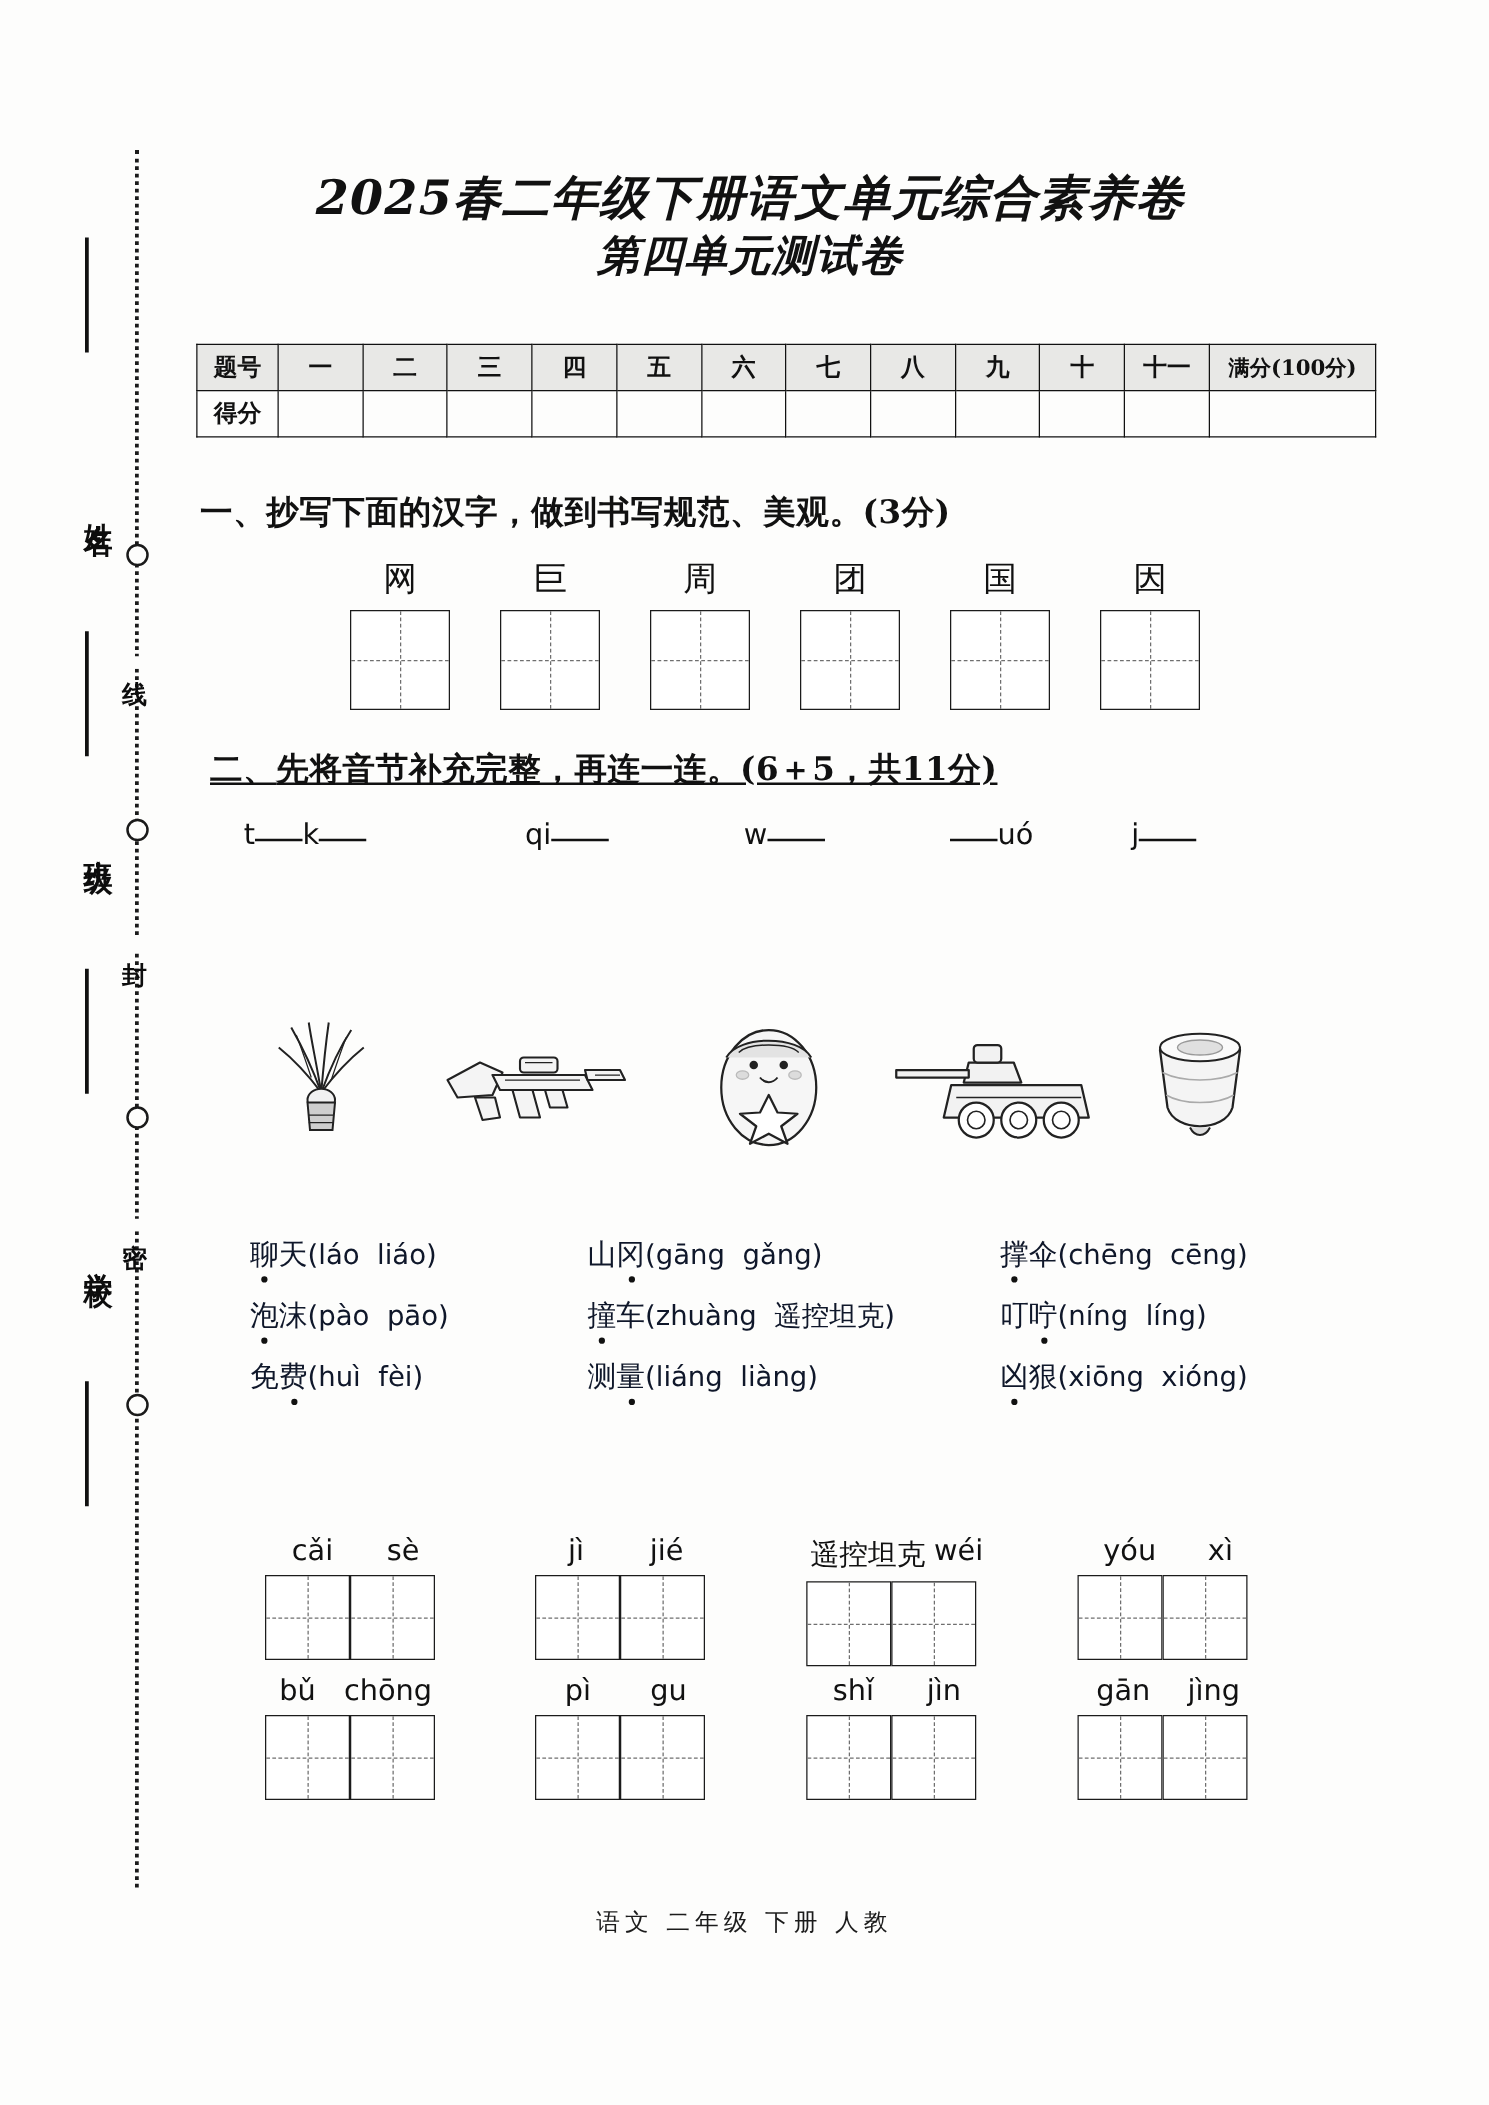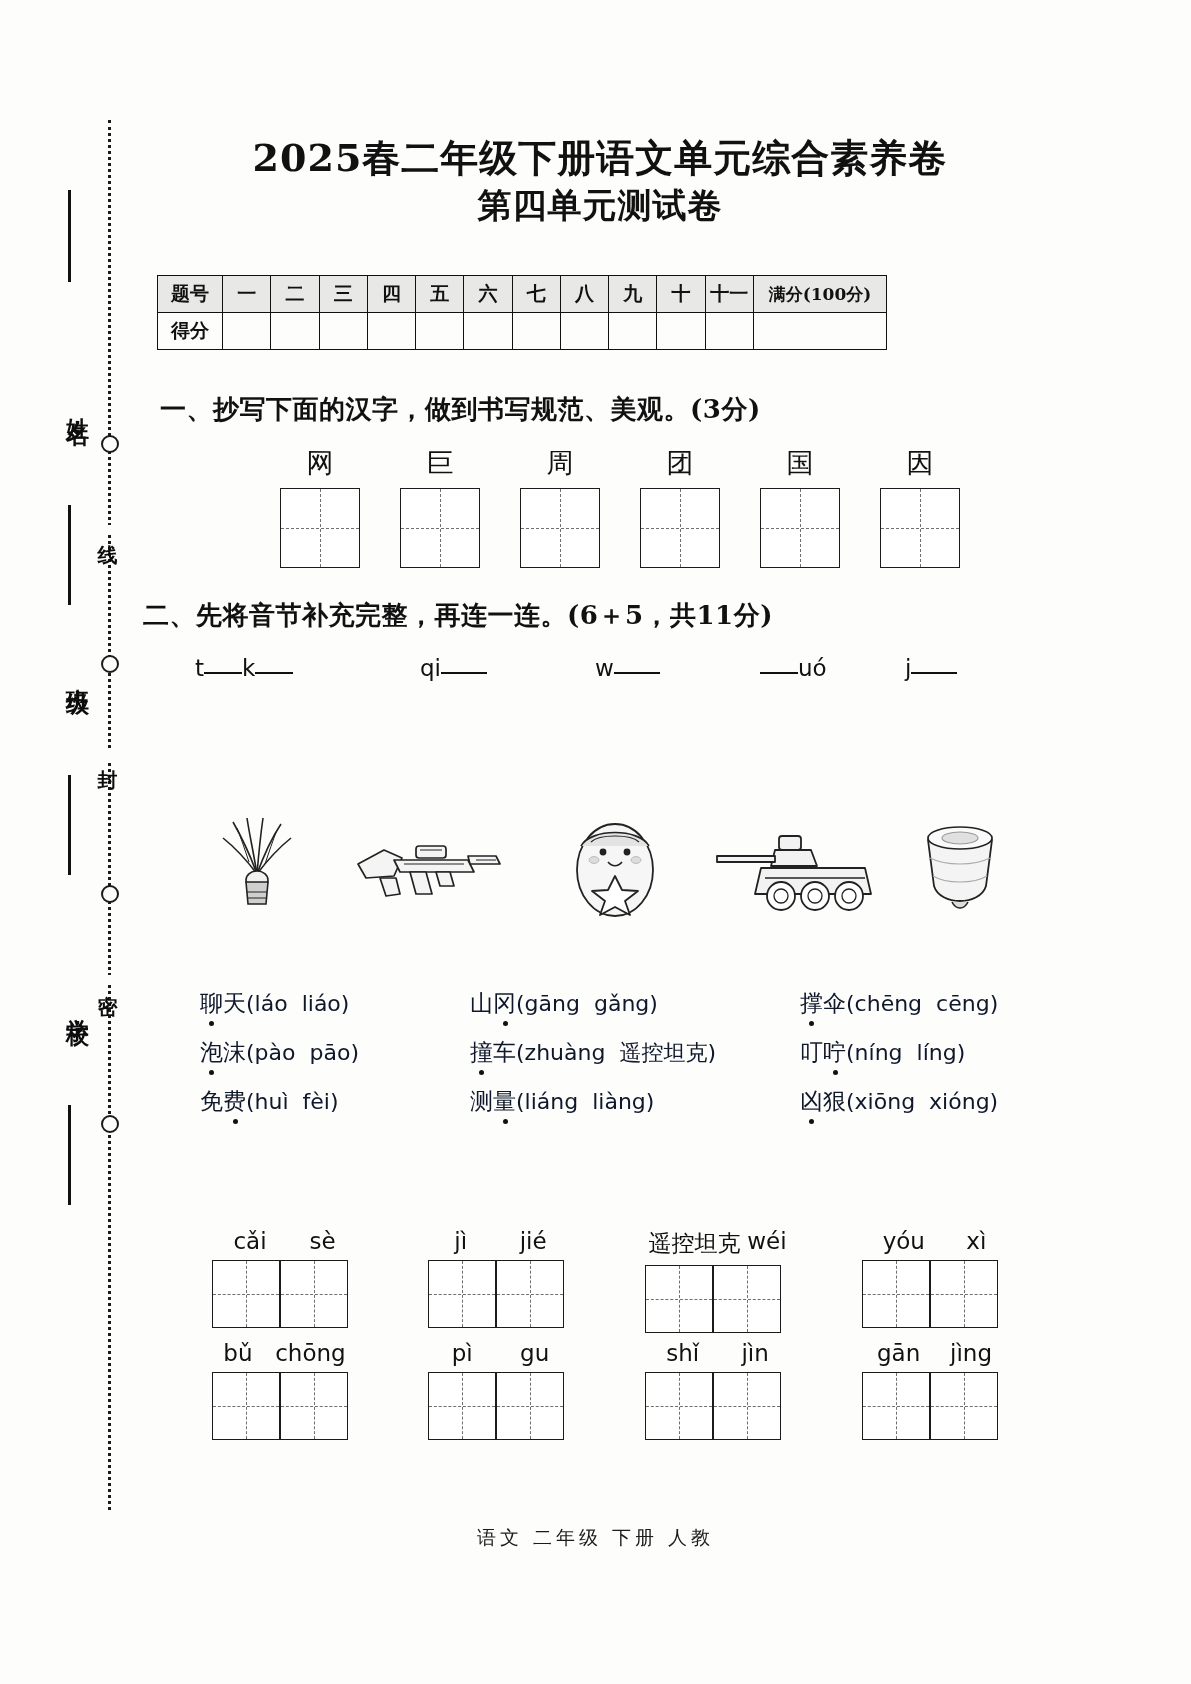--- a/index.html
+++ b/index.html
@@ -74,36 +74,37 @@
     border-left: 3px solid #111;
   }
 
   
   .title-wrap {
     position: absolute;
     left: 150px;
     top: 132px;
     width: 900px;
     text-align: center;
+    font-style: italic;
   }
   .title-main, .title-sub {
     font-family: "DejaVu Serif", "Liberation Serif", serif;
     font-weight: 700;
     letter-spacing: 1px;
     color: #111;
   }
   .title-main { font-size: 38px; line-height: 1.35; }
   .title-sub  { font-size: 34px; line-height: 1.35; }
 
   
   .score-table {
     position: absolute;
     left: 157px;
     top: 275px;
-    width: 730px;
+    width: 944px;
     border-collapse: collapse;
     table-layout: fixed;
   }
   .score-table td {
     border: 1.5px solid #111;
     height: 34px;
     text-align: center;
     vertical-align: middle;
     font-size: 19px;
     font-weight: 700;
@@ -369,21 +370,21 @@
   </div>
   <div class="q1-grids">
     <div class="tzg"></div>
     <div class="tzg"></div>
     <div class="tzg"></div>
     <div class="tzg"></div>
     <div class="tzg"></div>
     <div class="tzg"></div>
   </div>
 
-  <div class="qh" style="left:143px; top:598px;">
+  <div class="qh" style="left:168px; top:598px;text-decoration:underline;">
     <span>二、</span><span>先将音节补充完整，再连一连。(6＋5，共11分)</span>
   </div>
 
   <div class="q2-pinyin">
     <div class="cell" style="left:0px">
       <span>t</span><span class="uline s"></span><span>k</span><span class="uline s"></span>
     </div>
     <div class="cell" style="left:225px">
       <span>qi</span><span class="uline"></span>
     </div>

